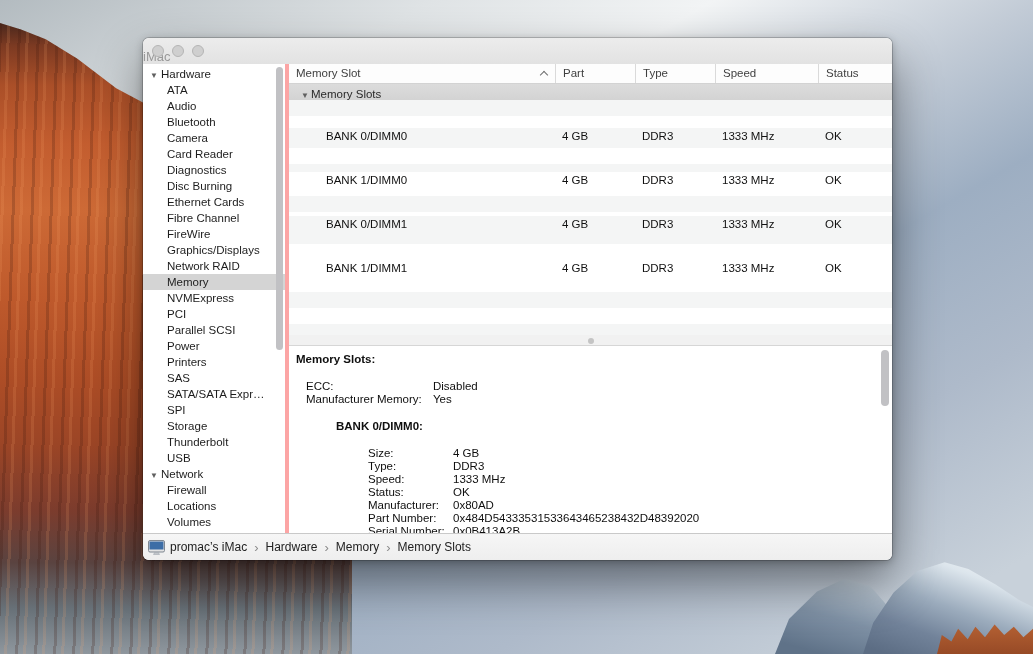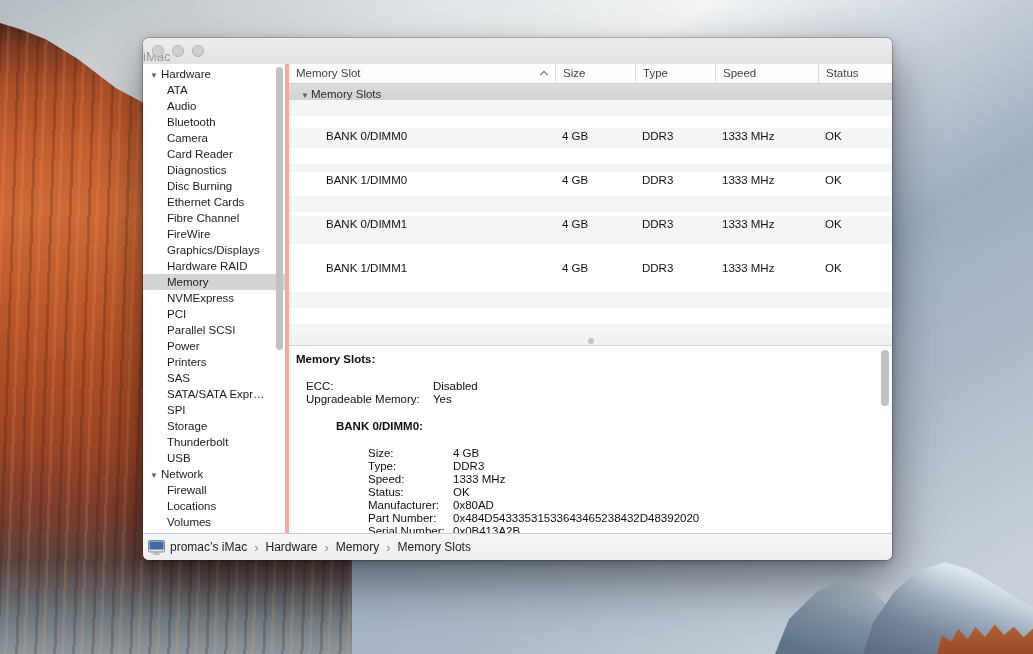--- a/index.html
+++ b/index.html
@@ -121,21 +121,21 @@
           <div class="tree-row child"><span class="lbl">Audio</span></div>
           <div class="tree-row child"><span class="lbl">Bluetooth</span></div>
           <div class="tree-row child"><span class="lbl">Camera</span></div>
           <div class="tree-row child"><span class="lbl">Card Reader</span></div>
           <div class="tree-row child"><span class="lbl">Diagnostics</span></div>
           <div class="tree-row child"><span class="lbl">Disc Burning</span></div>
           <div class="tree-row child"><span class="lbl">Ethernet Cards</span></div>
           <div class="tree-row child"><span class="lbl">Fibre Channel</span></div>
           <div class="tree-row child"><span class="lbl">FireWire</span></div>
           <div class="tree-row child"><span class="lbl">Graphics/Displays</span></div>
-          <div class="tree-row child"><span class="lbl">Hardware RAID</span></div>
+          <div class="tree-row child"><span class="lbl">Network RAID</span></div>
           <div class="tree-row child selected"><span class="lbl">Memory</span></div>
           <div class="tree-row child"><span class="lbl">NVMExpress</span></div>
           <div class="tree-row child"><span class="lbl">PCI</span></div>
           <div class="tree-row child"><span class="lbl">Parallel SCSI</span></div>
           <div class="tree-row child"><span class="lbl">Power</span></div>
           <div class="tree-row child"><span class="lbl">Printers</span></div>
           <div class="tree-row child"><span class="lbl">SAS</span></div>
           <div class="tree-row child"><span class="lbl">SATA/SATA Expr…</span></div>
           <div class="tree-row child"><span class="lbl">SPI</span></div>
           <div class="tree-row child"><span class="lbl">Storage</span></div>
@@ -147,21 +147,21 @@
           <div class="tree-row child"><span class="lbl">Volumes</span></div>
           <div class="tree-row child"><span class="lbl">WWAN</span></div>
         </div>
       <div class="sb-thumb"></div>
     </div>
 
     <div class="content">
       <div class="table-pane">
         <div class="thead">
             <div class="hcell"><span class="hlbl">Memory Slot</span><span class="sort"></span></div>
-            <div class="hcell"><span class="hlbl">Size</span></div>
+            <div class="hcell"><span class="hlbl">Part</span></div>
             <div class="hcell"><span class="hlbl">Type</span></div>
             <div class="hcell"><span class="hlbl">Speed</span></div>
             <div class="hcell"><span class="hlbl">Status</span></div>
           </div>
         <div class="tbody">
           <div class="tfill"></div>
           <div class="rows">
             <div class="grow"><span class="tri">▼</span><span>Memory Slots</span></div>
             <div>
                 <div class="trow alt">
@@ -202,21 +202,21 @@
       </div>
 
       <div class="detail">
         <div class="dtitle">Memory Slots:</div>
         <div class="dgroup g1">
             <div class="drow">
               <span class="dlabel">ECC:</span>
               <span class="dvalue">Disabled</span>
             </div>
             <div class="drow">
-              <span class="dlabel">Upgradeable Memory:</span>
+              <span class="dlabel">Manufacturer Memory:</span>
               <span class="dvalue">Yes</span>
             </div>
           </div>
         <div class="banktitle">BANK 0/DIMM0:</div>
         <div class="dgroup g2">
             <div class="drow">
               <span class="dlabel">Size:</span>
               <span class="dvalue">4 GB</span>
             </div>
             <div class="drow">

